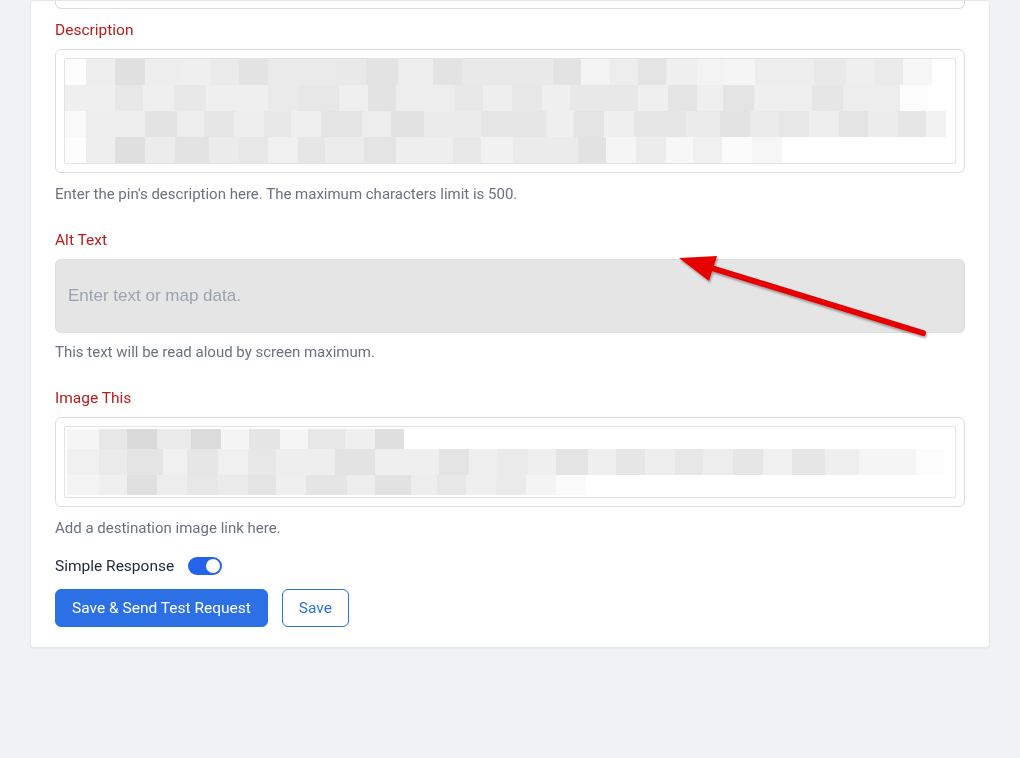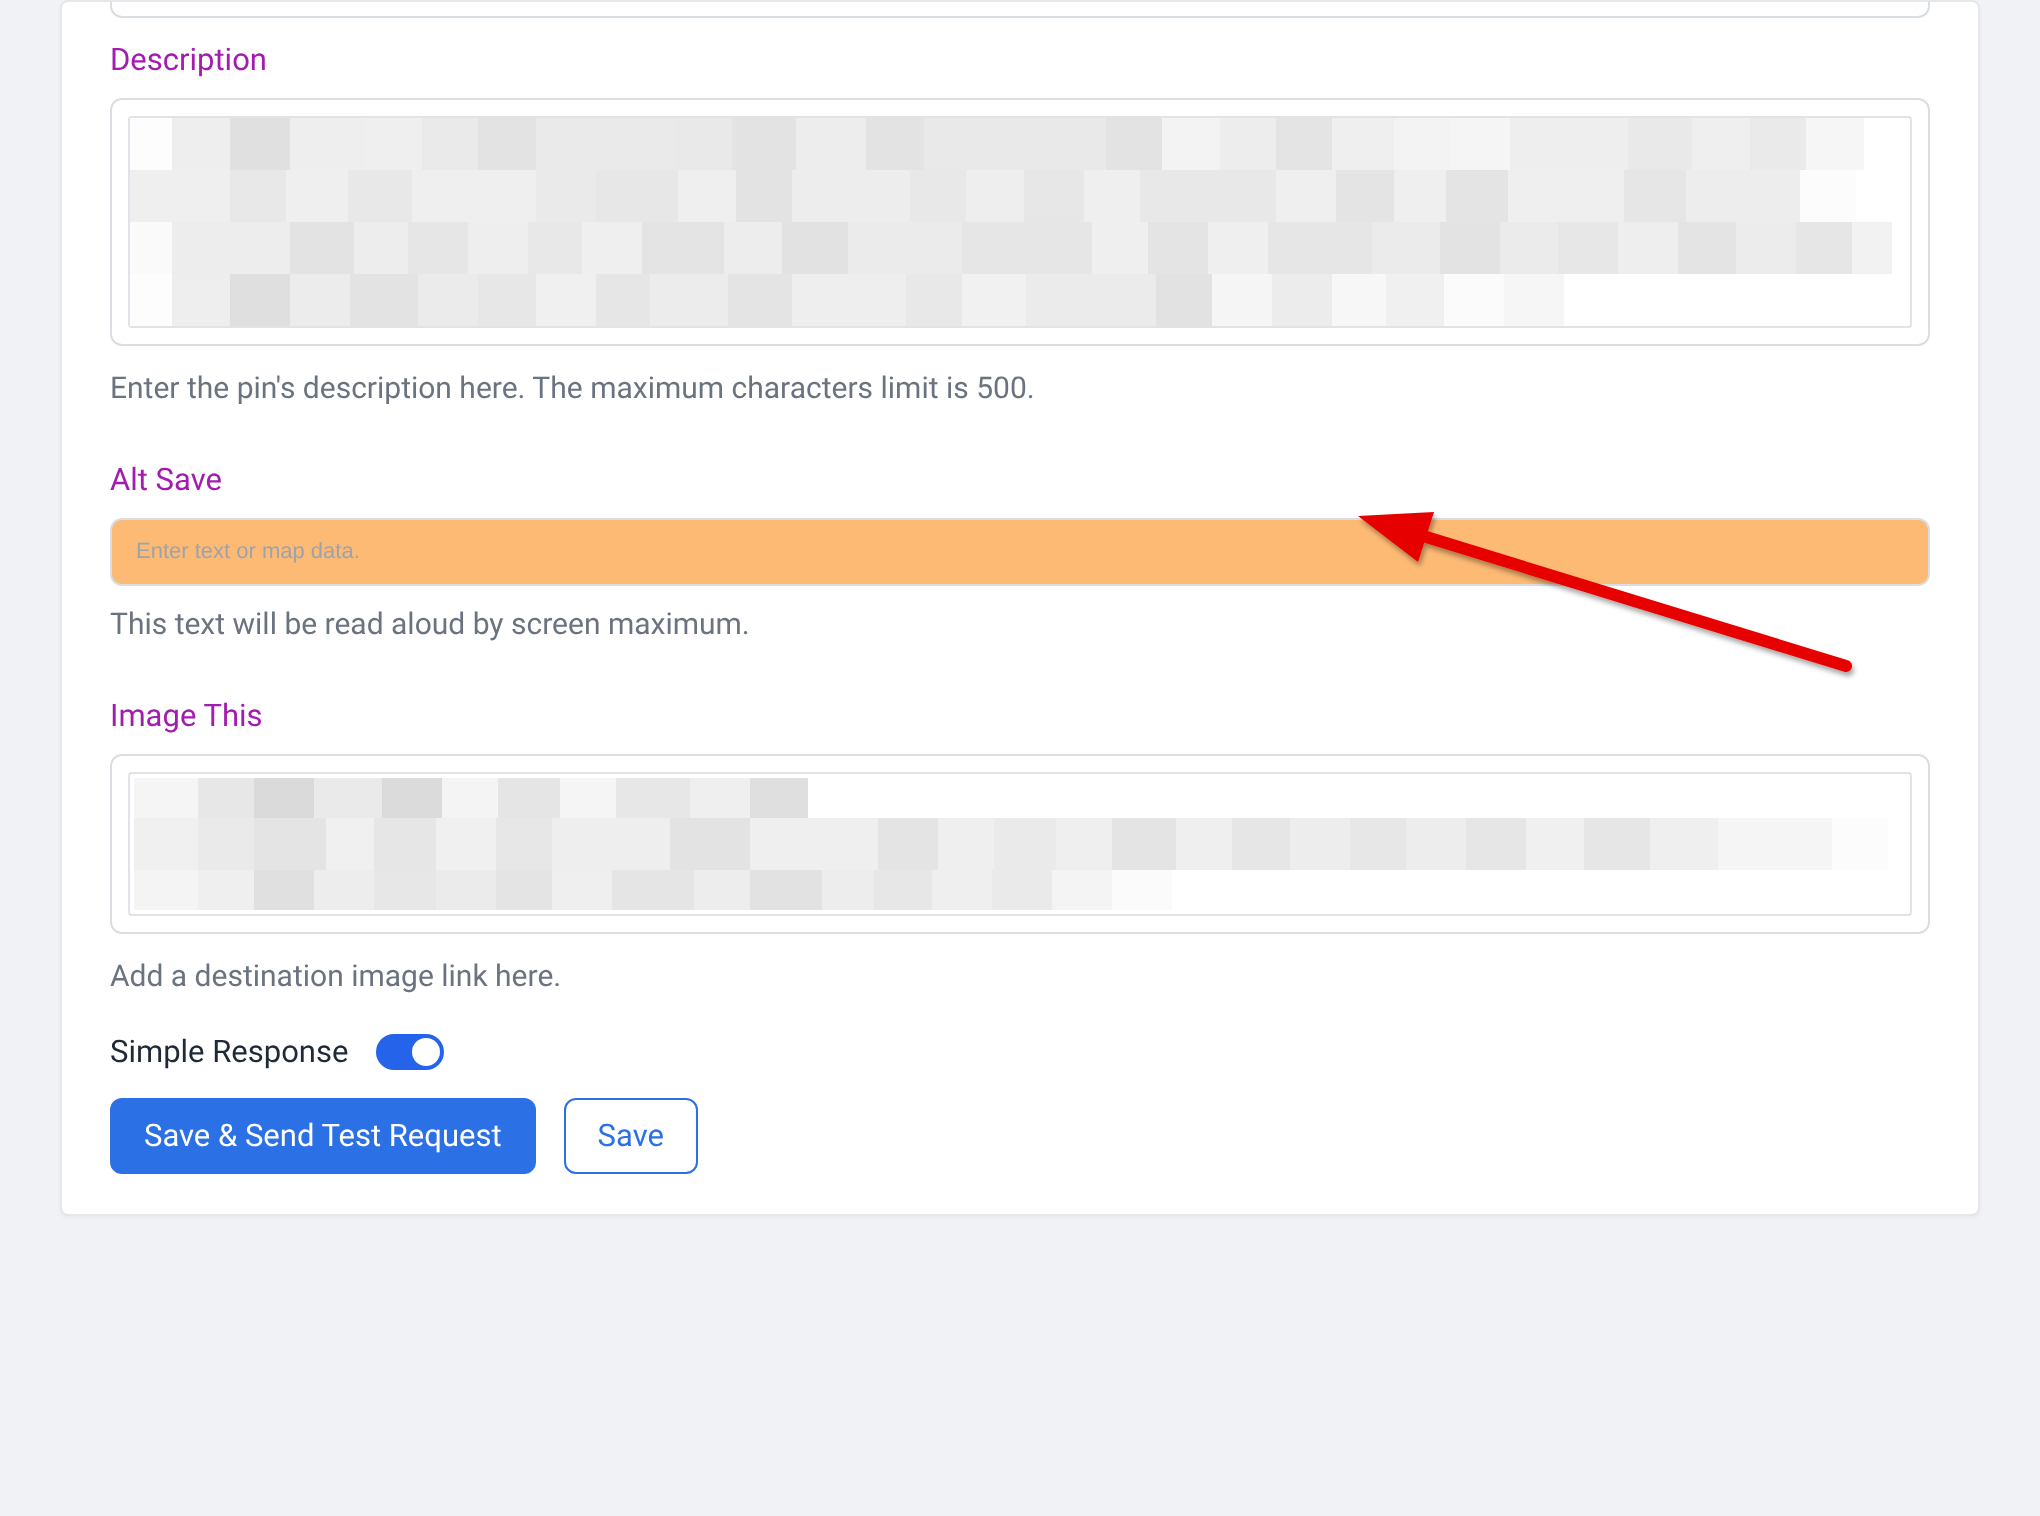--- a/index.html
+++ b/index.html
@@ -30,21 +30,21 @@
       border-radius: 0 0 6px 6px;
       height: 8px;
       margin-bottom: 12px;
     }
     .helper-text {
       color: #6b7280;
       font-size: 15px;
       margin-bottom: 28px;
     }
     .label {
-      color: #a21caf;
+      color: #b91c1c;
       font-size: 15.5px;
       margin-bottom: 10px;
       display: block;
     }
     .field-box {
       border: 1px solid #d9dee3;
       border-radius: 6px;
       padding: 8px;
       margin-bottom: 12px;
     }
@@ -66,24 +66,24 @@
     .redacted .block {
       height: 26px;
     }
     .redacted-tall .block {
       height: 26px;
     }
     .input-text {
       width: 100%;
       border: 1px solid #d9dee3;
       border-radius: 6px;
-      padding: 10px 12px;
-      font-size: 11px;
+      padding: 26px 12px;
+      font-size: 17px;
       color: #1f2937;
-      background: #fdba74;
+      background: #e5e5e5;
       margin-bottom: 10px;
     }
     .input-text::placeholder {
       color: #9ca3af;
     }
     .toggle-row {
       display: flex;
       align-items: center;
       gap: 14px;
       margin-top: 20px;
@@ -284,21 +284,21 @@
           </filter>
         </defs>
         <g filter="url(#ds)">
           <line x1="248" y1="82" x2="30" y2="15" stroke="#e60000" stroke-width="6" stroke-linecap="round"></line>
           <polygon points="4,7 42,5 34,30" fill="#e60000"></polygon>
         </g>
       </svg>
     </div>
 
     <div>
-      <label class="label">Alt Save</label>
+      <label class="label">Alt Text</label>
       <input type="text" class="input-text" placeholder="Enter text or map data." style="">
       <div class="helper-text">This text will be read aloud by screen maximum.</div>
     </div>
 
     <div>
       <label class="label">Image This</label>
       <div class="field-box-fit">
         <div class="redacted" style="padding:2px 2px;">
           <div class="block" style="height:20px;width:3.6%;background:#f5f5f5"></div>
             <div class="block" style="height:20px;width:3.2%;background:#e7e7e7"></div>

